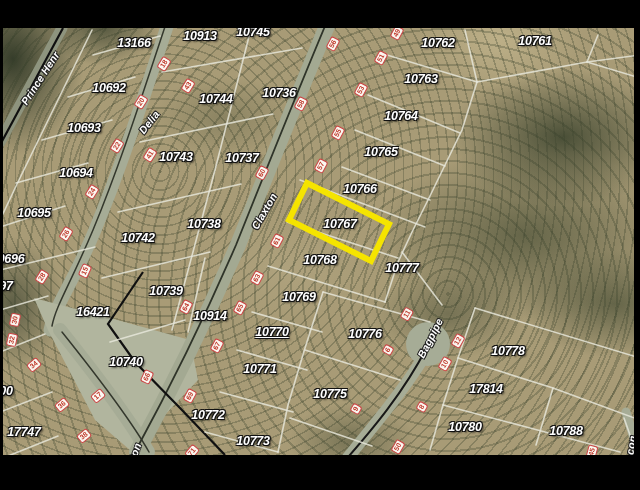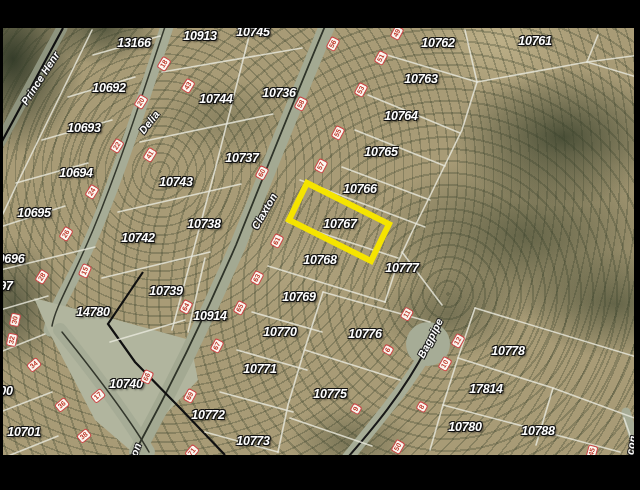--- a/index.html
+++ b/index.html
@@ -124,47 +124,47 @@
       <span class="parcel" style="left: 438px; top: 43px;">10762</span>
       <span class="parcel" style="left: 535px; top: 41px;">10761</span>
       <span class="parcel" style="left: 109px; top: 88px;">10692</span>
       <span class="parcel" style="left: 216px; top: 99px;">10744</span>
       <span class="parcel" style="left: 279px; top: 93px;">10736</span>
       <span class="parcel" style="left: 421px; top: 79px;">10763</span>
       <span class="parcel" style="left: 84px; top: 128px;">10693</span>
       <span class="parcel" style="left: 242px; top: 158px;">10737</span>
       <span class="parcel" style="left: 401px; top: 116px;">10764</span>
       <span class="parcel" style="left: 76px; top: 173px;">10694</span>
-      <span class="parcel" style="left: 176px; top: 182px;">10743</span>
+      <span class="parcel" style="left: 176px; top: 157px;">10743</span>
       <span class="parcel" style="left: 381px; top: 152px;">10765</span>
       <span class="parcel" style="left: 34px; top: 213px;">10695</span>
       <span class="parcel" style="left: 204px; top: 224px;">10738</span>
       <span class="parcel" style="left: 138px; top: 238px;">10742</span>
       <span class="parcel" style="left: 360px; top: 189px;">10766</span>
       <span class="parcel hl" style="left: 340px; top: 224px;">10767</span>
       <span class="parcel" style="left: 11px; top: 259px;">0696</span>
       <span class="parcel" style="left: 6px; top: 286px;">97</span>
       <span class="parcel" style="left: 320px; top: 260px;">10768</span>
       <span class="parcel" style="left: 402px; top: 268px;">10777</span>
       <span class="parcel" style="left: 166px; top: 291px;">10739</span>
       <span class="parcel" style="left: 299px; top: 297px;">10769</span>
-      <span class="parcel" style="left: 93px; top: 312px;">14780</span>
+      <span class="parcel" style="left: 93px; top: 312px;">16421</span>
       <span class="parcel" style="left: 210px; top: 316px;">10914</span>
-      <span class="parcel" style="left: 280px; top: 332px;">10770</span>
+      <span class="parcel" style="left: 272px; top: 332px; text-decoration: underline;">10770</span>
       <span class="parcel" style="left: 365px; top: 334px;">10776</span>
       <span class="parcel" style="left: 508px; top: 351px;">10778</span>
-      <span class="parcel" style="left: 126px; top: 384px; font-style: italic;">10740</span>
+      <span class="parcel" style="left: 126px; top: 362px; font-style: italic;">10740</span>
       <span class="parcel" style="left: 260px; top: 369px;">10771</span>
       <span class="parcel" style="left: 330px; top: 394px;">10775</span>
       <span class="parcel" style="left: 6px; top: 391px;">00</span>
       <span class="parcel" style="left: 486px; top: 389px;">17814</span>
       <span class="parcel" style="left: 208px; top: 415px;">10772</span>
       <span class="parcel" style="left: 465px; top: 427px;">10780</span>
-      <span class="parcel" style="left: 538px; top: 431px; font-style: italic;">10788</span>
-      <span class="parcel" style="left: 24px; top: 432px;">10701</span>
+      <span class="parcel" style="left: 566px; top: 431px; font-style: italic;">10788</span>
+      <span class="parcel" style="left: 24px; top: 432px;">17747</span>
       <span class="parcel" style="left: 253px; top: 441px;">10773</span>
       <span class="street" style="left: 40px; top: 78px; transform: translate(-50%, -50%) rotate(-57deg);">Prince Henr</span>
       <span class="street" style="left: 149px; top: 122px; transform: translate(-50%, -50%) rotate(-52deg);">Delia</span>
       <span class="street" style="left: 264px; top: 211px; transform: translate(-50%, -50%) rotate(-60deg);">Claxton</span>
       <span class="street" style="left: 131px; top: 462px; transform: translate(-50%, -50%) rotate(-70deg);">Claxton</span>
       <span class="street" style="left: 430px; top: 338px; transform: translate(-50%, -50%) rotate(-63deg);">Bagpipe</span>
       <span class="street" style="left: 631px; top: 445px; transform: translate(-50%, -50%) rotate(-80deg);">con</span>
       <span class="pill" style="left: 164px; top: 64px; transform: translate(-50%, -50%) rotate(-58deg); color: rgb(192, 57, 43);">18</span>
       <span class="pill" style="left: 141px; top: 102px; transform: translate(-50%, -50%) rotate(-58deg); color: rgb(192, 57, 43);">20</span>
       <span class="pill" style="left: 117px; top: 146px; transform: translate(-50%, -50%) rotate(-58deg); color: rgb(192, 57, 43);">22</span>

